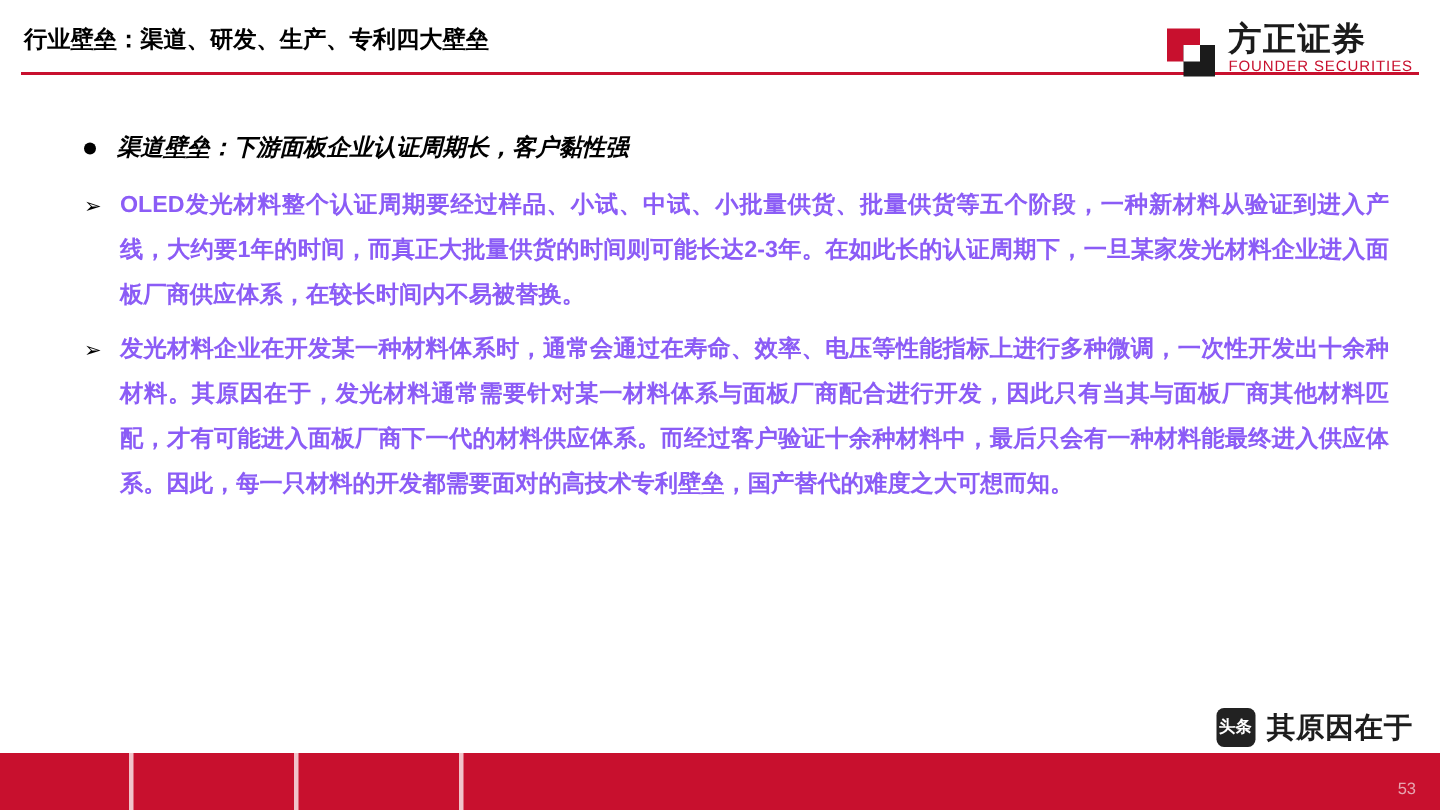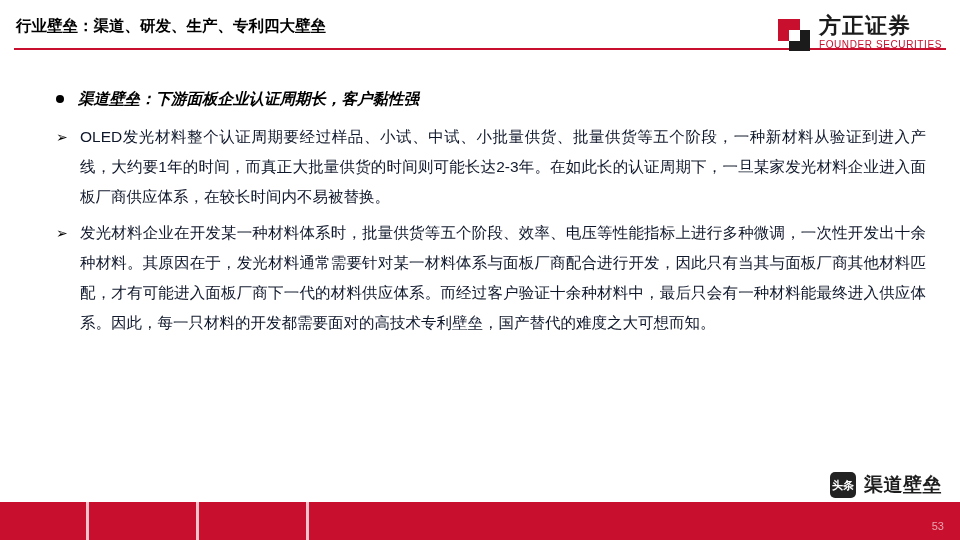--- a/index.html
+++ b/index.html
@@ -126,24 +126,25 @@
   }
   .bullet-l2 .marker {
     flex: 0 0 auto;
     width: 24px;
     font-size: 14px;
     line-height: 30px;
     color: #000000;
   }
   .bullet-l2 .txt {
     font-size: 15.5px;
-    color: #0f172a;
+    color: #8b5cf6;
     line-height: 30px;
     text-align: justify;
     text-justify: inter-ideograph;
+    font-weight: bold;
   }
 
   
   .footer-bar {
     position: absolute;
     left: 0; bottom: 0;
     width: 960px; height: 38px;
     background: #c8102e;
   }
   .footer-bar .stripe-a {
@@ -230,28 +231,28 @@
       <div class="txt">渠道壁垒：下游面板企业认证周期长，客户黏性强</div>
     </div>
 
     <div class="bullet-l2">
       <div class="marker">➢</div>
       <div class="txt">OLED发光材料整个认证周期要经过样品、小试、中试、小批量供货、批量供货等五个阶段，一种新材料从验证到进入产线，大约要1年的时间，而真正大批量供货的时间则可能长达2-3年。在如此长的认证周期下，一旦某家发光材料企业进入面板厂商供应体系，在较长时间内不易被替换。</div>
     </div>
 
     <div class="bullet-l2">
       <div class="marker">➢</div>
-      <div class="txt">发光材料企业在开发某一种材料体系时，批量供货等五个阶段、效率、电压等性能指标上进行多种微调，一次性开发出十余种材料。其原因在于，发光材料通常需要针对某一材料体系与面板厂商配合进行开发，因此只有当其与面板厂商其他材料匹配，才有可能进入面板厂商下一代的材料供应体系。而经过客户验证十余种材料中，最后只会有一种材料能最终进入供应体系。因此，每一只材料的开发都需要面对的高技术专利壁垒，国产替代的难度之大可想而知。</div>
+      <div class="txt">发光材料企业在开发某一种材料体系时，通常会通过在寿命、效率、电压等性能指标上进行多种微调，一次性开发出十余种材料。其原因在于，发光材料通常需要针对某一材料体系与面板厂商配合进行开发，因此只有当其与面板厂商其他材料匹配，才有可能进入面板厂商下一代的材料供应体系。而经过客户验证十余种材料中，最后只会有一种材料能最终进入供应体系。因此，每一只材料的开发都需要面对的高技术专利壁垒，国产替代的难度之大可想而知。</div>
     </div>
 
   </div>
 
   <div class="watermark">
     <div class="wm-badge">头条</div>
-    <div class="wm-text">渠道壁垒</div>
+    <div class="wm-text">其原因在于</div>
   </div>
 
   <div class="footer-bar">
     <div class="stripe-a"></div>
     <div class="stripe-b"></div>
     <div class="stripe-c"></div>
   </div>
   <div class="page-number">53</div>
 
 </div>

